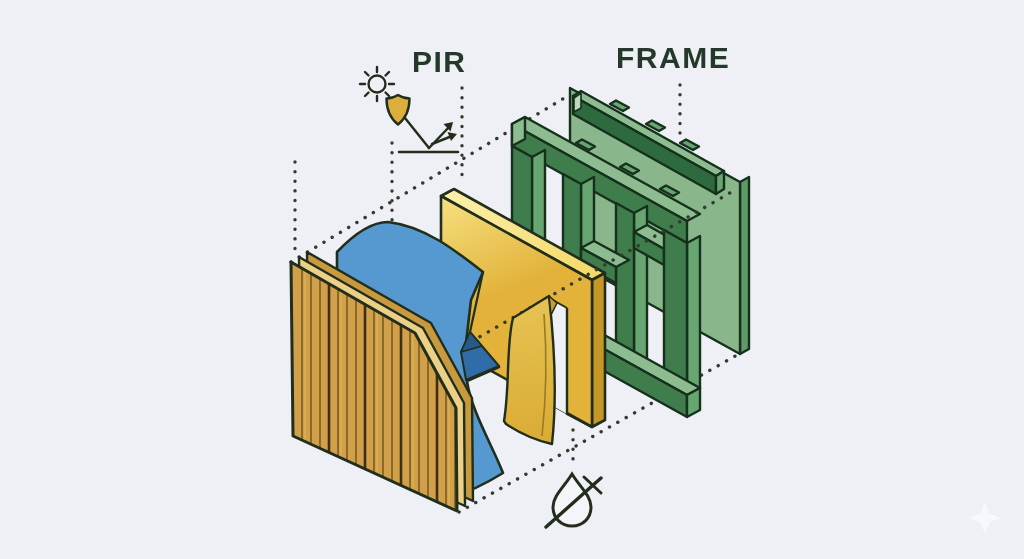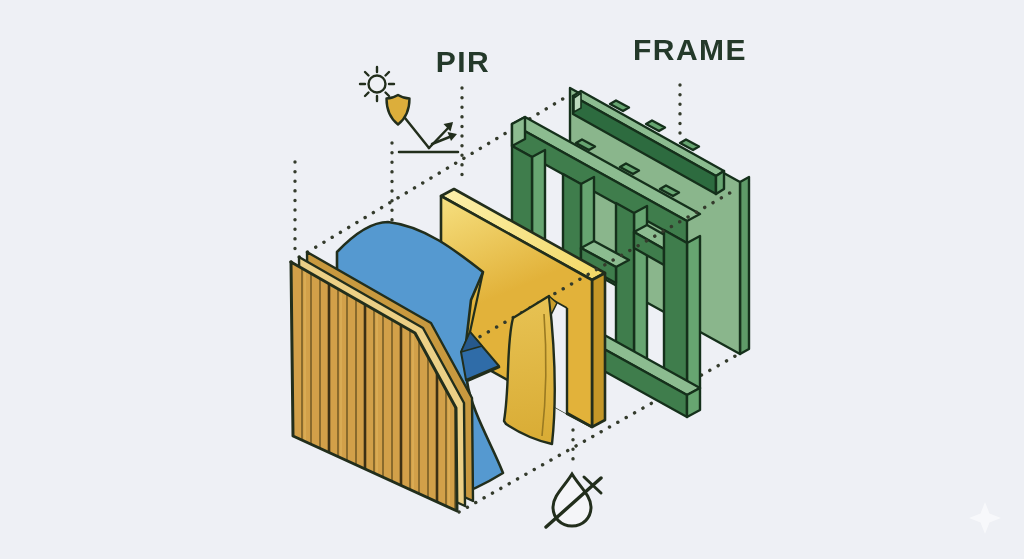--- a/index.html
+++ b/index.html
@@ -1,23 +1,23 @@
 <!DOCTYPE html>
 <html style="--bg: #eef0f5; --ink: #222e1c; --text: #24392a; --dots: #343b2c; --wood: #d2a049; --woodSep: #6a5322; --woodSepDark: #3c3014; --woodHi: #e8c06a; --woodMid: #ecd086; --woodBack: #c8993f; --blue: #5599d0; --blueFold: #2f6ca8; --blueDeep: #27598c; --pir: #e2b23a; --pirHi: #f6e080; --pirTop: #f2d866; --pirTopHi: #fcf0ac; --pirSide: #c49727; --foil: #d9ac35; --foilHi: #e7c253; --foilCrease: #9a7a22; --foilLip: #c79d2c; --frame: #3f7d4c; --frameSide: #67a571; --frameTop: #8cbc90; --frameInk: #15301b; --panel: #8ab68c; --panelSide: #5f9a68; --channel: #2d6b3f; --channelOpen: #bcd9bd; --gold: #dcae3b; --sparkle: #ffffff;"><head>
 <meta charset="utf-8">
 <style>
   html,body{margin:0;padding:0;}
   .stage{position:relative;width:1024px;height:559px;background:var(--bg,#eef0f5);overflow:hidden;
          font-family:"Liberation Sans",sans-serif;}
   svg{position:absolute;left:0;top:0;}
   .lbl{position:absolute;font-weight:bold;color:var(--text,#24392a);letter-spacing:1.5px;
-       text-align:center;user-select:none;}
+       text-align:left;user-select:none;}
   #lbl-cladding{left:198px;top:128px;width:182px;font-size:27px;}
   #lbl-pir{left:412px;top:45px;width:102px;font-size:30px;}
-  #lbl-frame{left:616px;top:33px;width:148px;font-size:30px;}
+  #lbl-frame{left:616px;top:41px;width:148px;font-size:30px;}
 </style>
 </head>
 <body>
 
 <div class="stage">
 <svg width="1024" height="559" viewBox="0 0 1024 559">
   <defs>
     <linearGradient id="pirGrad" gradientUnits="userSpaceOnUse" x1="441" y1="196" x2="540" y2="430">
       <stop offset="0" style="stop-color:var(--pirHi,#f6e080)"></stop>
       <stop offset="0.45" style="stop-color:var(--pir,#e2b23a)"></stop>

